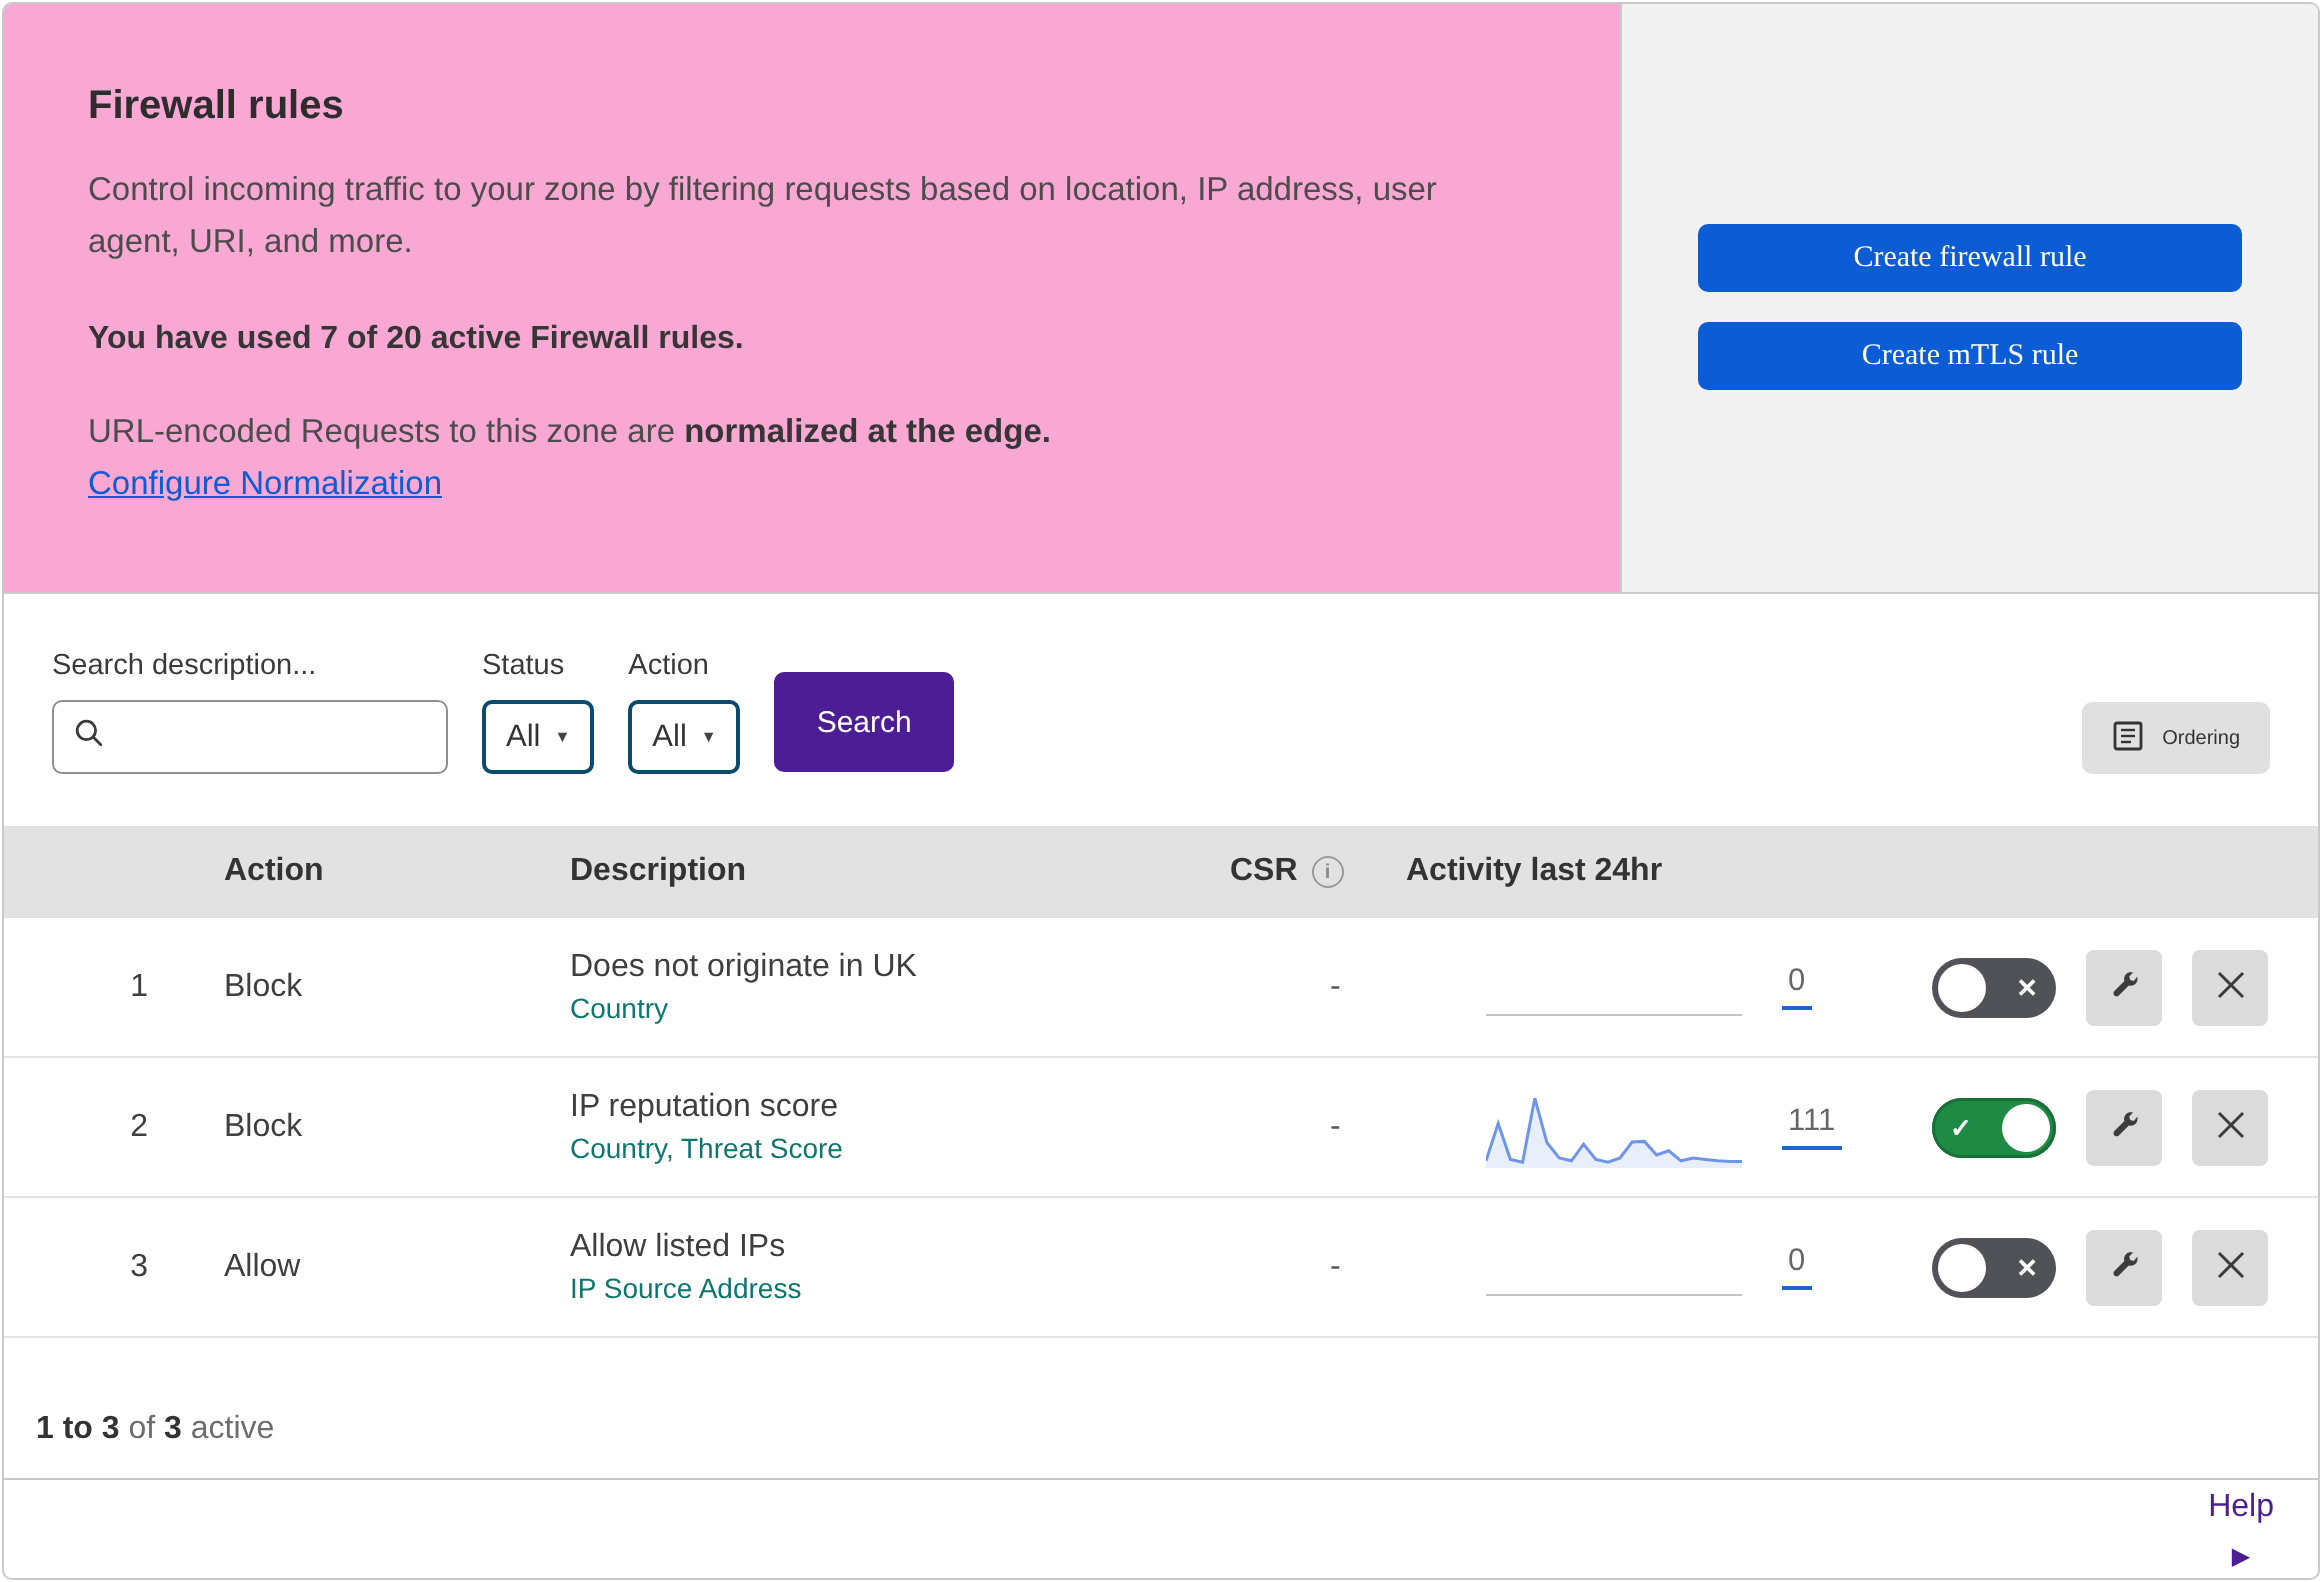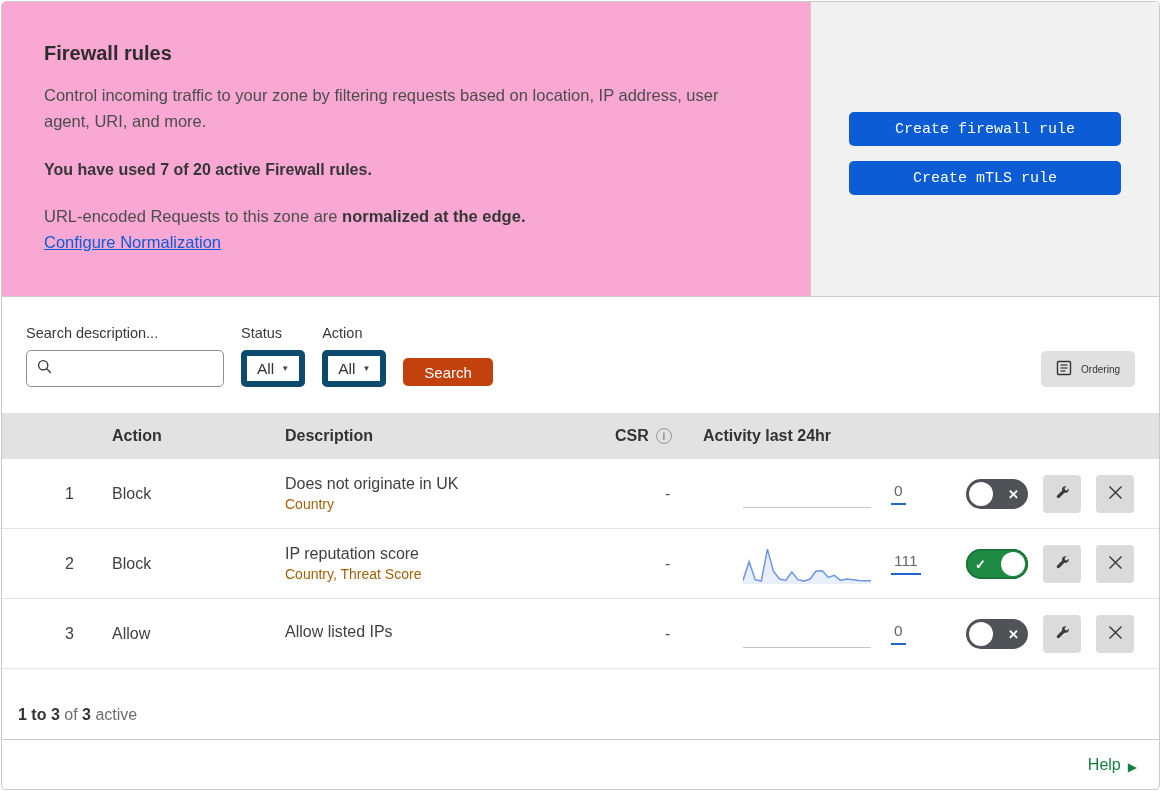--- a/index.html
+++ b/index.html
@@ -15,49 +15,49 @@
   .top-left { flex:1; border-right:1px solid #ccc; padding:40px 40px 0 42px; background:#f9a8d4; }
   .top-right { width:348px; background:#f1f1f1; padding-top:110px; }
   .page-title { font-size:20px; font-weight:600; color:#2d2d2d; margin:0 0 18px; }
   .desc { font-size:16.5px; color:#4c4c4c; line-height:1.55; margin:0 0 27px; max-width:712px; }
   .usage { font-size:16px; font-weight:700; color:#363636; margin:0 0 28px; }
   .norm { font-size:16.5px; color:#4c4c4c; margin:0 0 7px; }
   .norm b { color:#363636; }
   .link { font-size:16.5px; color:#0b5cd5; text-decoration:underline; cursor:pointer; }
   .cta { display:block; width:272px; height:34px; margin:0 auto 15px;
          background:#0b5cd5; color:#fff; font-size:15px; border:none; border-radius:5px;
-         cursor:pointer; font-family:Liberation Mono, monospace; }
+         cursor:pointer; font-family:Liberation Serif, serif; }
   
   .filterbar { height:116px; flex-shrink:0; display:flex; align-items:flex-end;
                padding:0 24px 26px 24px; gap:17px; }
   .fgroup { display:flex; flex-direction:column; gap:9px; }
   .flabel { font-size:14.5px; color:#3a3a3a; }
   .search-box { width:198px; height:37px; border:1px solid #8f8f8f; border-radius:5px;
                 display:flex; align-items:center; padding:0 10px; gap:8px; background:#fff; }
   .search-box input { border:none; outline:none; flex:1; min-width:0; font-size:15px;
                       font-family:inherit; background:transparent; }
-  .dropdown { height:37px; border:6px solid #0c4a6e; border-radius:5px; background:#fff;
+  .dropdown { height:37px; border:2px solid #0c4a6e; border-radius:5px; background:#fff;
               display:flex; align-items:center; padding:0 10px; gap:7px;
               font-size:15.5px; color:#333; cursor:pointer; }
   .caret { font-size:8px; color:#444; }
-  .search-btn { height:28px; padding:0 21px; background:#c2410c; color:#fff; border:none;
+  .search-btn { height:50px; padding:0 21px; background:#4c1d95; color:#fff; border:none;
                 border-radius:5px; font-size:15px; cursor:pointer; font-family:inherit; margin-bottom:1px; }
   .spacer { flex:1; }
   .ordering-btn { height:36px; padding:0 15px; background:#e0e0e0; border:none; border-radius:5px;
                   font-size:10px; color:#333; display:flex; align-items:center; gap:9px;
                   cursor:pointer; font-family:inherit; }
   
   .thead, .trow { display:grid; grid-template-columns:110px 173px 330px 88px 242px 1fr;
                   align-items:center; }
   .thead { height:46px; flex-shrink:0; background:#e2e2e2; font-size:16px; font-weight:600; color:#333; }
   .trow  { height:70px; flex-shrink:0; border-bottom:1px solid #e4e4e4; background:#fff; }
   .c-priority { text-align:right; padding-right:38px; font-size:16px; color:#3f3f3f; }
   .c-action { font-size:16px; color:#3f3f3f; }
   .c-desc .desc-main { font-size:16px; color:#3f3f3f; margin-bottom:3px; }
-  .c-desc .desc-sub  { font-size:14px; color:#a16207; }
+  .c-desc .desc-sub  { font-size:14px; color:#0f766e; }
   .c-csr { font-size:16px; color:#555; }
   .trow .c-csr { padding-left:50px; }
   .thead .c-csr { display:flex; align-items:center; gap:7px; font-weight:600; color:#333; }
   .info-i { width:16px; height:16px; border:1px solid #9a9a9a; border-radius:50%;
             color:#8a8a8a; font-size:10px; font-weight:600; display:inline-flex;
             align-items:center; justify-content:center; cursor:pointer; }
   .c-activity { display:flex; align-items:center; }
   .spark { width:128px; height:46px; margin-left:40px; display:flex; align-items:flex-end; }
   .flat-line { width:128px; border-bottom:1px solid #c4c4c4; margin-bottom:9px; }
   .count { font-size:15.5px; color:#666; border-bottom:2px solid #2166cf; padding:0 3px 3px;
@@ -73,22 +73,22 @@
   .toggle.on { background:#1e8a43; box-shadow: inset 0 0 0 1.5px #177138; }
   .toggle.on .knob { right:3px; }
   .toggle.on .t-check { left:9px; }
   .icon-btn { width:38px; height:38px; background:#dbdbdb; border:none; border-radius:4px;
               display:flex; align-items:center; justify-content:center; cursor:pointer; flex-shrink:0; }
   
   .items-footer { height:71px; flex-shrink:0; padding:37px 0 0 16px;
                   border-bottom:1px solid #c9c9c9; font-size:16px; color:#6e6e6e; }
   .items-footer b { color:#333; }
   .help-bar { flex:1; display:flex; align-items:center; justify-content:flex-end; padding-right:22px; }
-  .help-link { color:#15803d; font-size:16px; text-decoration:none; display:flex;
-               align-items:flex-end; gap:7px; cursor:pointer; }
+  .help-link { color:#4c1d95; font-size:16px; text-decoration:none; display:flex;
+               align-items:center; gap:7px; cursor:pointer;flex-direction:column; }
   .help-arrow { font-size:12px; margin-top:1px; }
 </style>
 </head>
 <body>
 
 <div class="page">
 
   <div class="top">
     <div class="top-left">
       <h1 class="page-title">Firewall rules</h1>
@@ -234,20 +234,21 @@
         </span>
       </button>
     </div>
   </div>
 
   <div class="trow">
     <div class="c-priority">3</div>
     <div class="c-action">Allow</div>
     <div class="c-desc">
       <div class="desc-main">Allow listed IPs</div>
+      <div class="desc-sub">IP Source Address</div>
     </div>
     <div class="c-csr">-</div>
     <div class="c-activity">
       <div class="spark">
           <div class="flat-line"></div>
         </div>
       <a class="count">0</a>
     </div>
     <div class="c-controls">
       <div class="toggle off">

